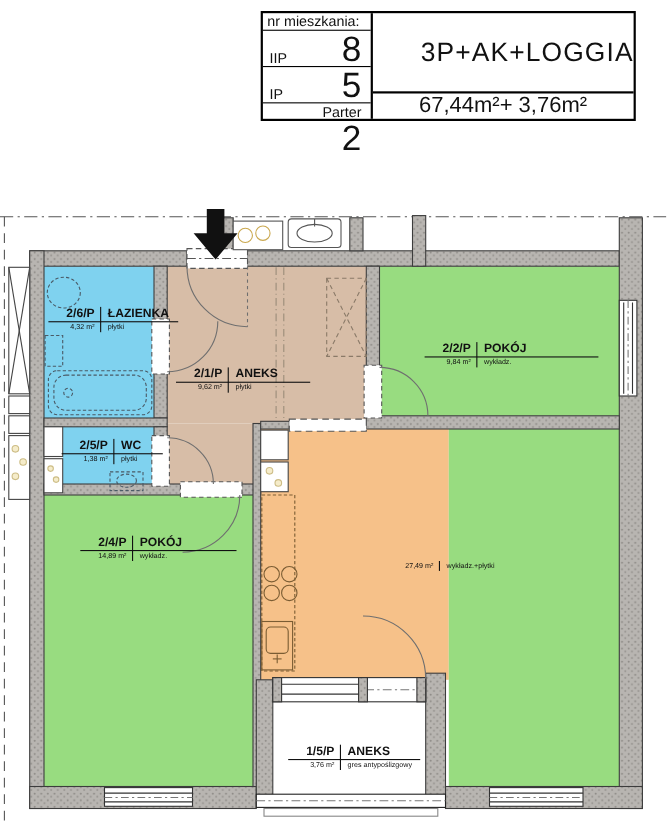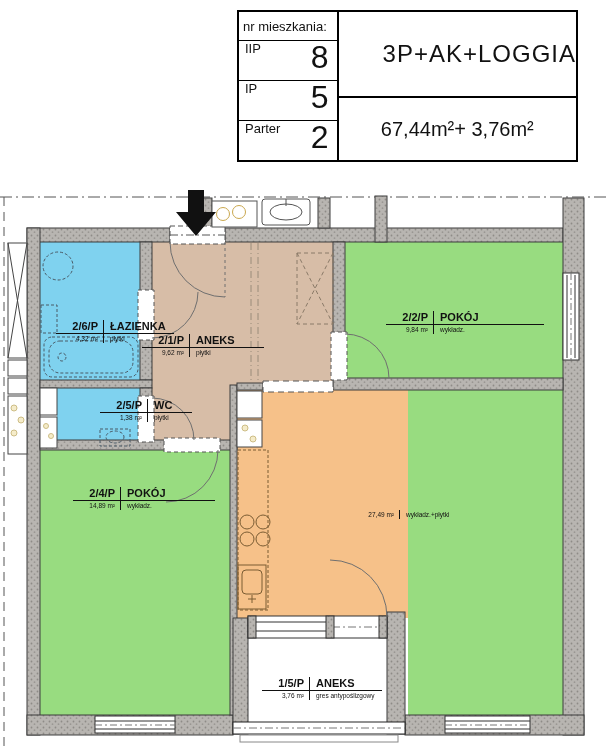--- a/index.html
+++ b/index.html
@@ -1,28 +1,28 @@
 <!DOCTYPE html>
 <html><head>
 <meta charset="utf-8">
 <style>
   html,body{margin:0;padding:0;background:#fff;}
   #stage{position:relative;width:606px;height:750px;background:#fff;overflow:hidden;
          font-family:"Liberation Sans", sans-serif;color:#111;}
   svg{position:absolute;left:0;top:0;}
 
   
-  #titleblock{position:absolute;left:237px;top:10px;width:341px;height:152px;
+  #titleblock{position:absolute;left:237px;top:10px;width:341px;height:100px;
               border:2px solid #000;display:flex;background:#fff;box-sizing:border-box;}
   .tb-left{width:107px;border-right:2px solid #000;display:flex;flex-direction:column;box-sizing:border-box;}
   .tb-head{height:29px;border-bottom:1px solid #000;font-size:13px;display:flex;align-items:center;
            padding-left:4px;box-sizing:border-box;}
-  .tb-row{flex:1;border-bottom:1px solid #000;display:flex;align-items:flex-start;
+  .tb-row{flex:1;border-bottom:1px solid #000;display:flex;align-items:flex-end;
           justify-content:space-between;padding:0 8px 0 6px;box-sizing:border-box;}
-  .tb-row:last-child{border-bottom:none;}
+  .tb-row:last-child{border-bottom:none;flex-direction:column;}
   .tb-floor{font-size:13px;}
   .tb-num{font-size:32px;line-height:32px;}
   .tb-right{flex:1;display:flex;flex-direction:column;box-sizing:border-box;}
   .tb-type{height:86px;border-bottom:2px solid #000;display:flex;align-items:center;
            justify-content:center;font-size:24px;letter-spacing:1px;box-sizing:border-box;padding-left:44px;}
   .tb-area{flex:1;display:flex;align-items:center;justify-content:center;font-size:20px;}
 
   
   .rlabel{position:absolute;}
   .rlabel .bar{position:absolute;left:47px;top:0;bottom:0;width:1px;background:#111;}
@@ -227,33 +227,33 @@
       <path d="M 152 338 A 46 46 0 0 0 198 292"></path>
       <path d="M 152 398 A 42 42 0 0 1 194 440"></path>
       <path d="M 345 334 A 44 44 0 0 1 389 378"></path>
       <path d="M 218 450 A 52 52 0 0 1 166 502"></path>
       <path d="M 330 560 A 57 57 0 0 1 387 617"></path>
     </g>
 
     <polygon points="188,190 204,190 204,212 216,212 196,236 176,212 188,212" fill="#111111"></polygon>
   </svg>
 
-  <div class="rlabel" style="left:56px;top:279px;width:118px;margin-top:41px;">
+  <div class="rlabel" style="left:44px;top:279px;width:118px;">
     <div class="bar"></div>
     <div class="r1">
         <span class="code">2/6/P</span>
         <span class="rname">ŁAZIENKA</span>
       </div>
     <div class="r2">
         <span class="rarea">4,32 m²</span>
         <span class="rfinish">płytki</span>
       </div>
   </div>
 
-  <div class="rlabel" style="left:142px;top:334px;width:122px;">
+  <div class="rlabel" style="left:160px;top:334px;width:122px;">
     <div class="bar"></div>
     <div class="r1">
         <span class="code">2/1/P</span>
         <span class="rname">ANEKS</span>
       </div>
     <div class="r2">
         <span class="rarea">9,62 m²</span>
         <span class="rfinish">płytki</span>
       </div>
   </div>
@@ -263,21 +263,21 @@
     <div class="r1">
         <span class="code">2/2/P</span>
         <span class="rname">POKÓJ</span>
       </div>
     <div class="r2">
         <span class="rarea">9,84 m²</span>
         <span class="rfinish">wykładz.</span>
       </div>
   </div>
 
-  <div class="rlabel" style="left:56px;top:399px;width:92px;margin-left:44px;">
+  <div class="rlabel" style="left:56px;top:399px;width:92px;">
     <div class="bar"></div>
     <div class="r1">
         <span class="code">2/5/P</span>
         <span class="rname">WC</span>
       </div>
     <div class="r2">
         <span class="rarea">1,38 m²</span>
         <span class="rfinish">płytki</span>
       </div>
   </div>

